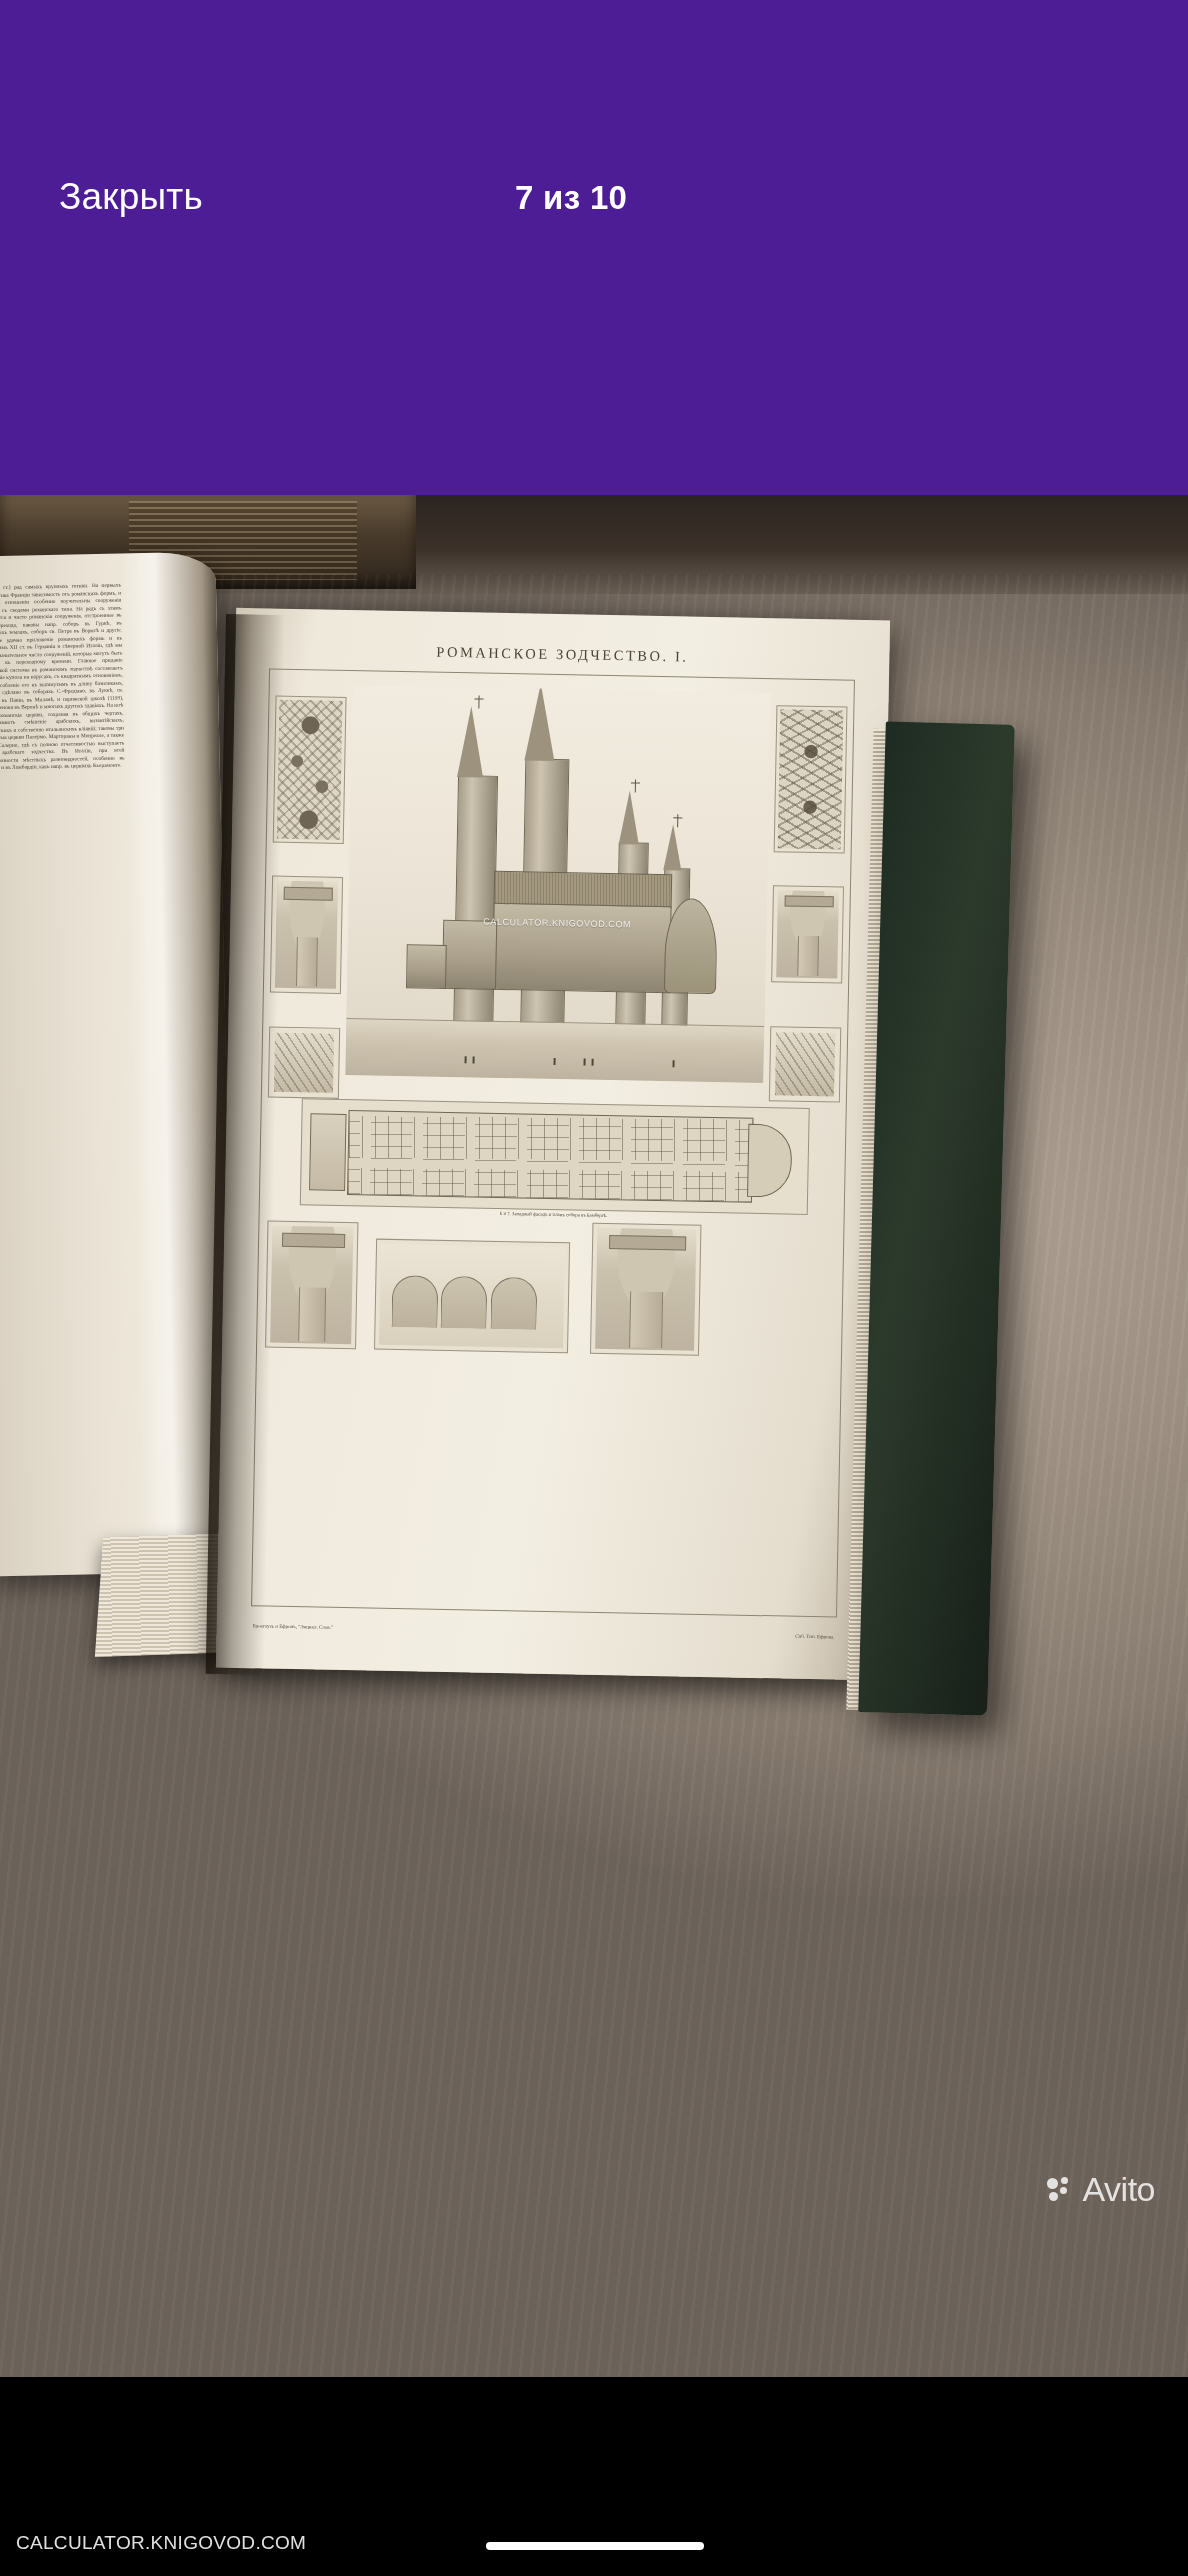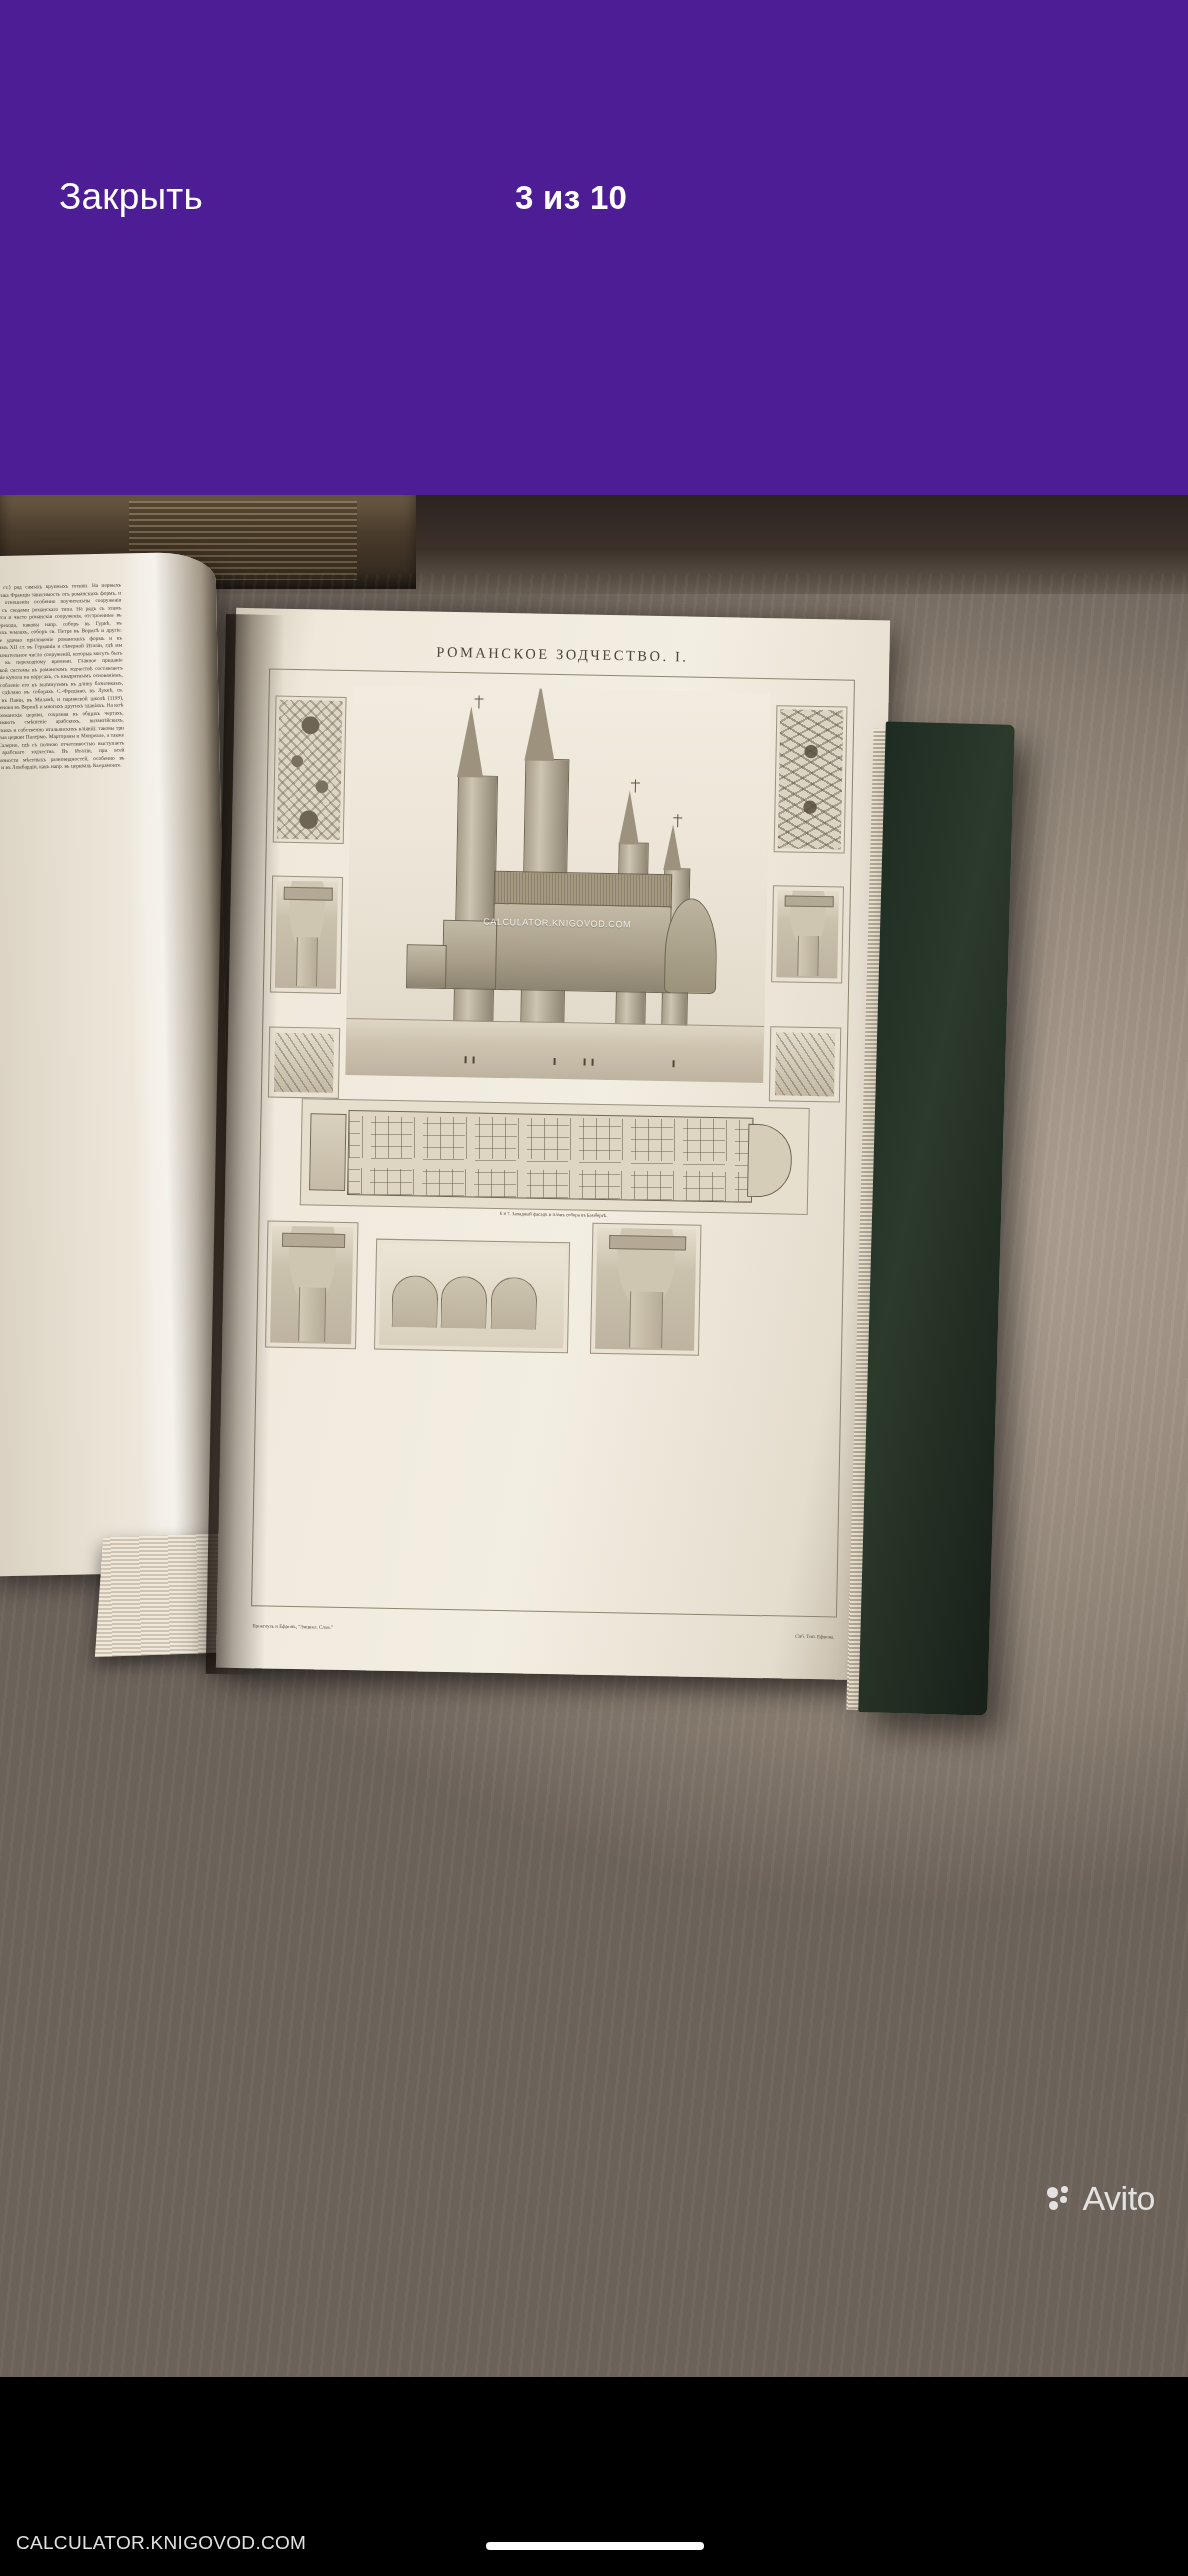--- a/index.html
+++ b/index.html
@@ -382,21 +382,21 @@
     display: flex; justify-content: space-between;
     font-family: "Liberation Serif", serif;
     font-size: 5px;
     color: #4e4739;
   }
 
   
   #avito {
     position: absolute;
     right: 34px;
-    bottom: 159px;
+    bottom: 168px;
     display: flex;
     align-items: center;
     gap: 10px;
     opacity: .82;
   }
   #avito .dots {
     position: relative;
     width: 26px; height: 26px;
   }
   #avito .dots i {
@@ -431,21 +431,21 @@
     background: #fff;
   }
 </style>
 </head>
 <body>
 
 <div id="viewer">
 
   <div id="topbar">
     <button id="close-btn">Закрыть</button>
-    <div id="counter">3 из 10</div>
+    <div id="counter">7 из 10</div>
   </div>
 
   <div id="photo">
     <div class="floor"></div>
     <div class="table-top"></div>
     <div class="stack"></div>
     <div class="grain"></div>
 
     <div id="left-page">
 

